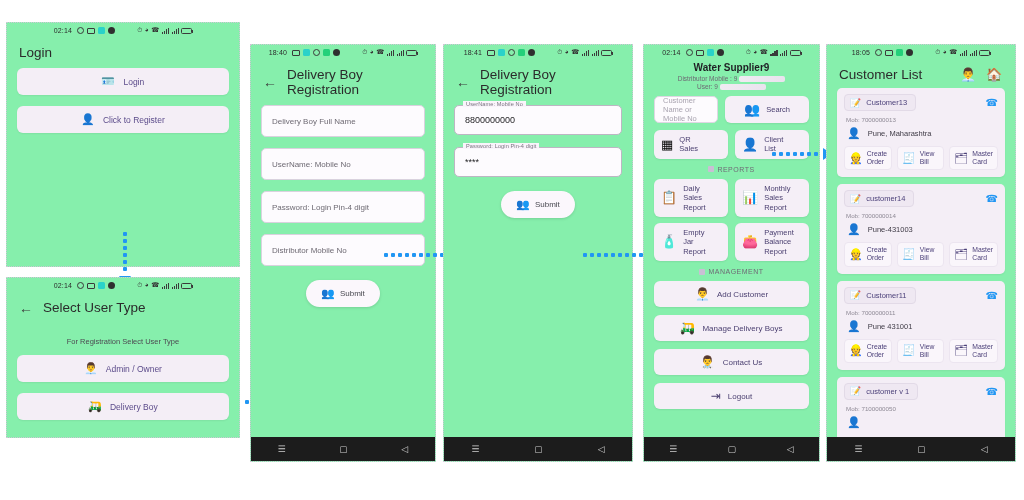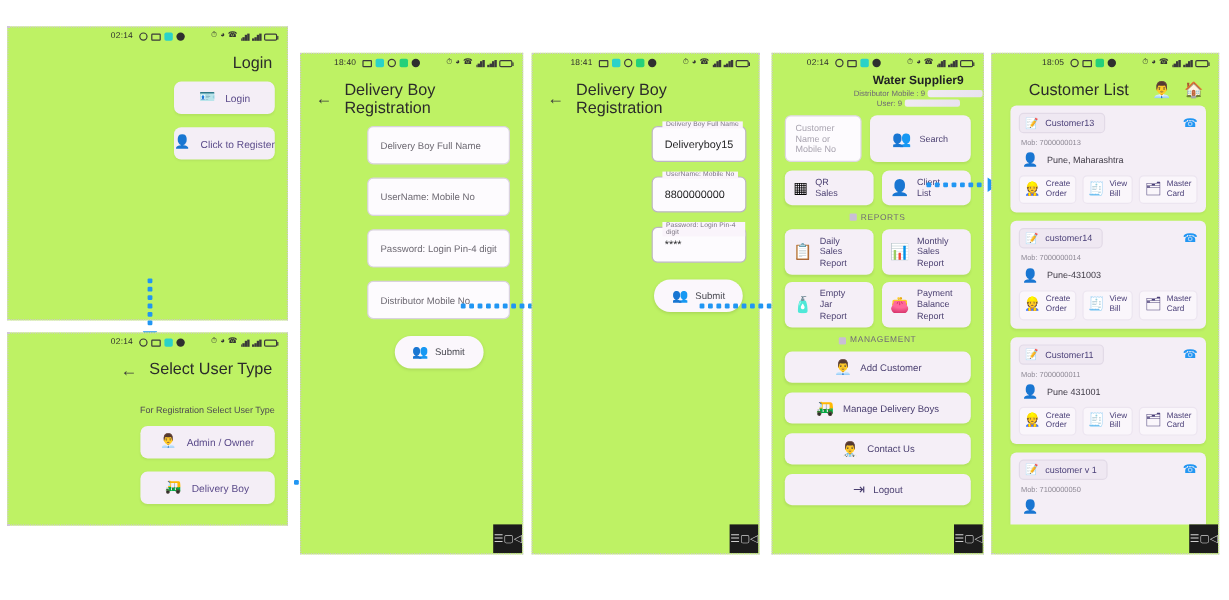--- a/index.html
+++ b/index.html
@@ -4,23 +4,23 @@
 <style>
   * { box-sizing: border-box; margin:0; padding:0; }
   body {
     width:1024px; height:500px; background:#ffffff;
     font-family:"Liberation Sans", sans-serif; overflow:hidden; position:relative;
   }
   .canvas { position:absolute; inset:0; }
 
   
   .phone {
-    position:absolute; background:#bef264;
+    position:absolute; background:#86efac;
     border:1px dotted #cfc6d6;
-    display:flex; flex-direction:column; overflow:hidden;align-items:flex-end;
+    display:flex; flex-direction:column; overflow:hidden;
   }
 
   .statusbar {
     height:15px; display:flex; align-items:center; justify-content:center;
     gap:22px; font-size:7px; color:#2b2b2b; padding:0 8px; flex-shrink:0;
   }
   .sb-left { display:flex; align-items:center; gap:3px; }
   .sb-right { display:flex; align-items:center; gap:2.5px; }
   .sb-time { font-size:7px; letter-spacing:.2px; margin-right:2px; }
   .sb-ic { width:7px; height:7px; display:inline-block; border-radius:50%; position:relative; }
@@ -83,21 +83,21 @@
   
   .dash-head { text-align:center; padding:2px 0 4px; }
   .dash-head .nm { font-size:10px; font-weight:bold; color:#1f1f24; }
   .dash-head .sub { font-size:6.5px; color:#6d6873; margin-top:1.5px; }
   .dash-head .sub .blur { display:inline-block; width:46px;height:6px;
      background:linear-gradient(90deg,#f0ebf2,#e9e3ee); border-radius:2px;
      vertical-align:-1px; margin-left:2px;}
   .row { display:flex; gap:7px; }
   .searchbox {
     flex:1; border:1px solid #ded7e3; border-radius:5px; background:#fdfbfe;
-    height:39px; display:flex; align-items:center; padding:0 8px;
+    height:27px; display:flex; align-items:center; padding:0 8px;
     font-size:7.5px; color:#a9a4b0;
   }
   .tile {
     flex:1; border-radius:6px; background:#f5eff7; box-shadow:0 1px 2px rgba(0,0,0,.07);
     display:flex; align-items:center; gap:6px; padding:5px 7px; min-height:27px;
   }
   .tile .em { font-size:13px; line-height:1; flex-shrink:0; }
   .tile .tx { font-size:7.5px; color:#4a3f70; line-height:1.25; }
   .tile.search-t { flex:0 0 84px; justify-content:center; }
   .tile.rep { min-height:36px; }
@@ -377,24 +377,20 @@
           </span>
         <span class="sb-bat"></span>
       </div>
     </div>
     <div class="appbar">
       <span class="back">←</span>
       <span class="title">Delivery Boy Registration</span>
     </div>
     <div class="body">
       <div class="field-outlined">
-        <span class="lbl">Delivery Boy Full Name</span>
-        <span>Deliveryboy15</span>
-      </div>
-      <div class="field-outlined">
         <span class="lbl">UserName: Mobile No</span>
         <span>8800000000</span>
       </div>
       <div class="field-outlined">
         <span class="lbl">Password: Login Pin-4 digit</span>
         <span>****</span>
       </div>
       <div class="btn-pill">
         <span class="em">👥</span>
         <span>Submit</span>

